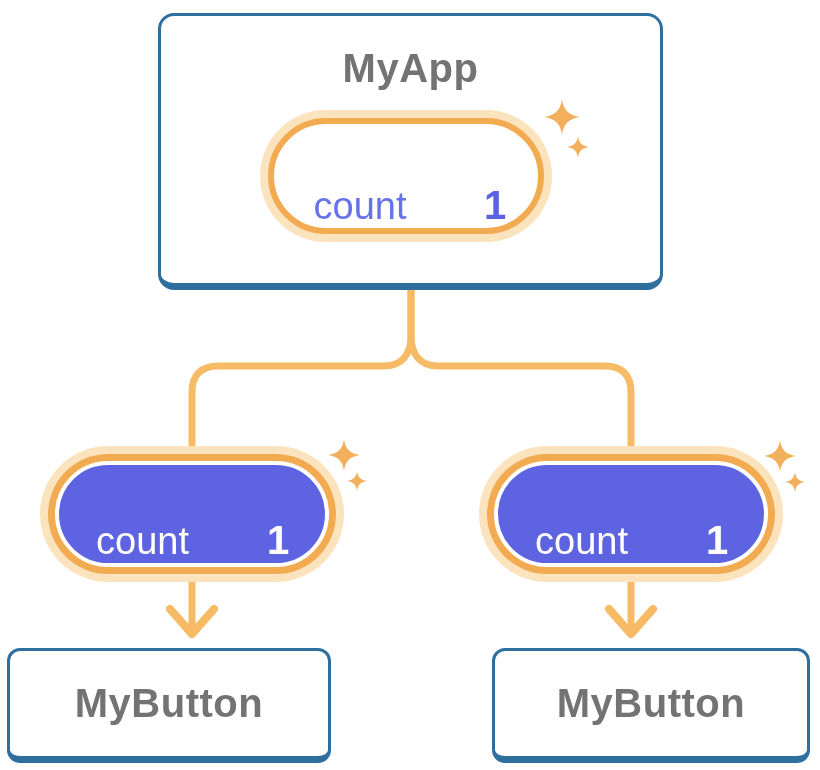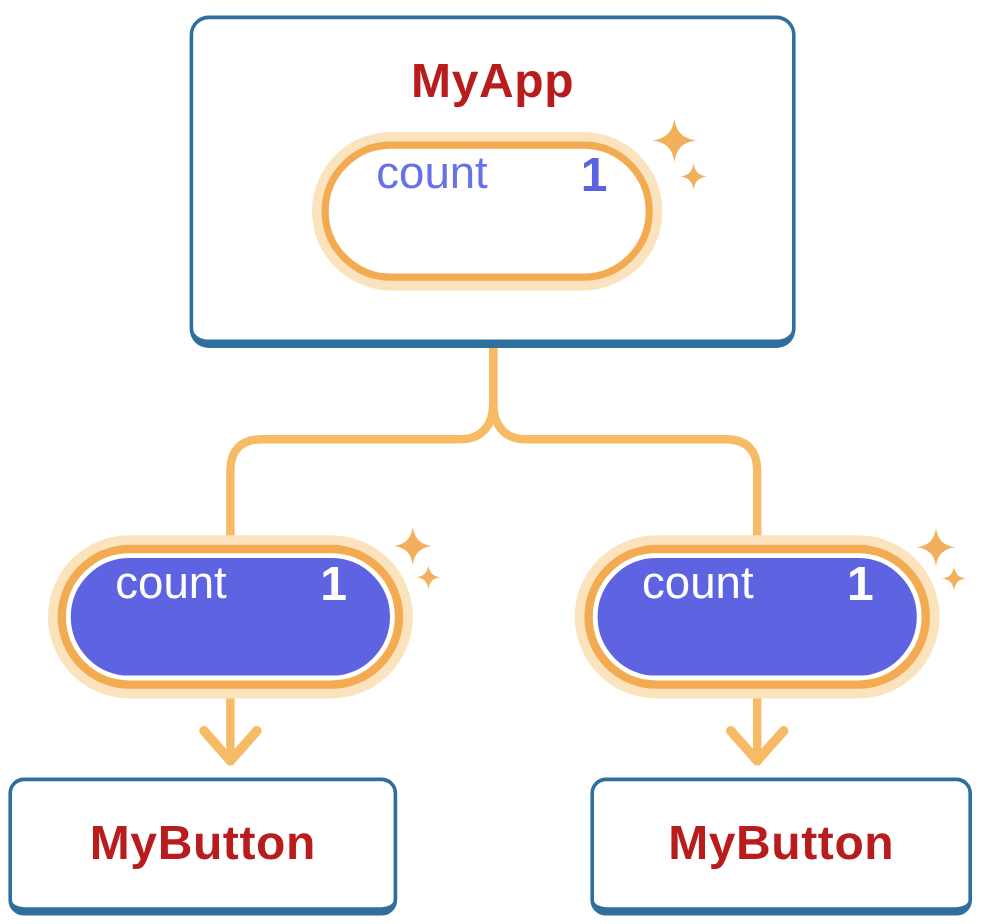--- a/index.html
+++ b/index.html
@@ -27,29 +27,29 @@
     z-index: 2;
   }
   .card-root { left: 158px; top: 13px; width: 505px; height: 277px; }
   .card-child { display: flex; align-items: center; justify-content: center; border-radius: 13px; }
   .card-child-left  { left: 7px;   top: 648px; width: 324px; height: 115px; }
   .card-child-right { left: 492px; top: 648px; width: 318px; height: 115px; }
   .card-title {
     text-align: center;
     font-size: 40px;
     font-weight: 700;
-    color: #b91c1c;
+    color: #737373;
     letter-spacing: 0.5px;
   }
   .card-root .card-title { margin-top: 30px; }
   
   .pill {
     position: absolute;
     display: flex;
-    align-items: flex-start;
+    align-items: flex-end;
     border-radius: 999px;
     box-sizing: border-box;
     z-index: 3;
   }
   .pill-light {
     left: 268px; top: 118px;
     width: 276px; height: 116px;
     background: #ffffff;
     border: 6px solid #f3ab51;
     box-shadow: 0 0 0 8px #fbe3bd;

